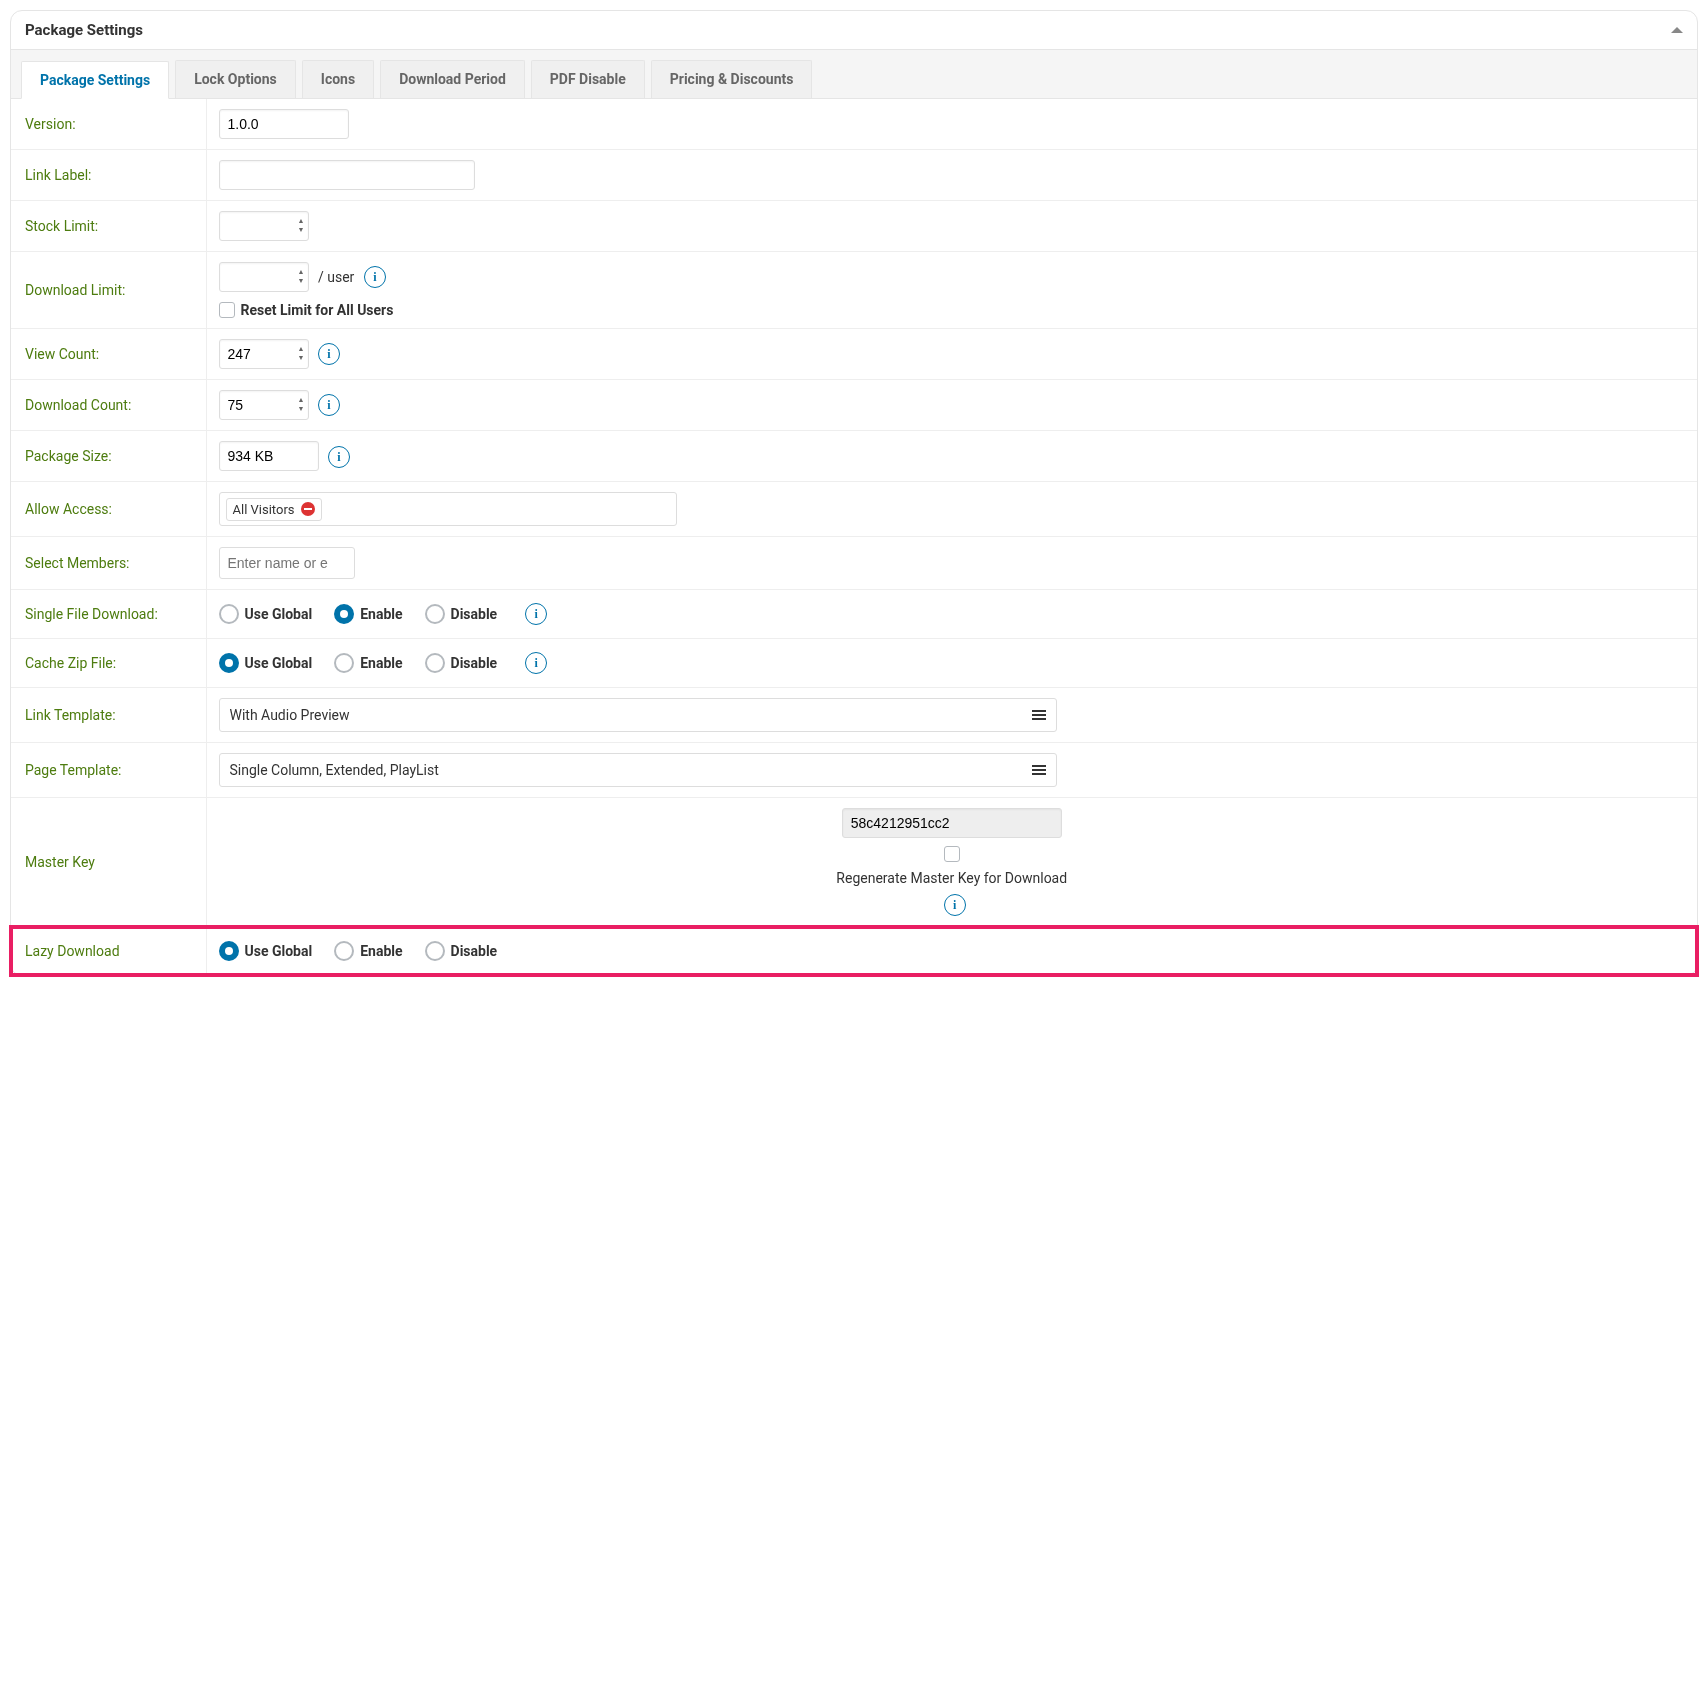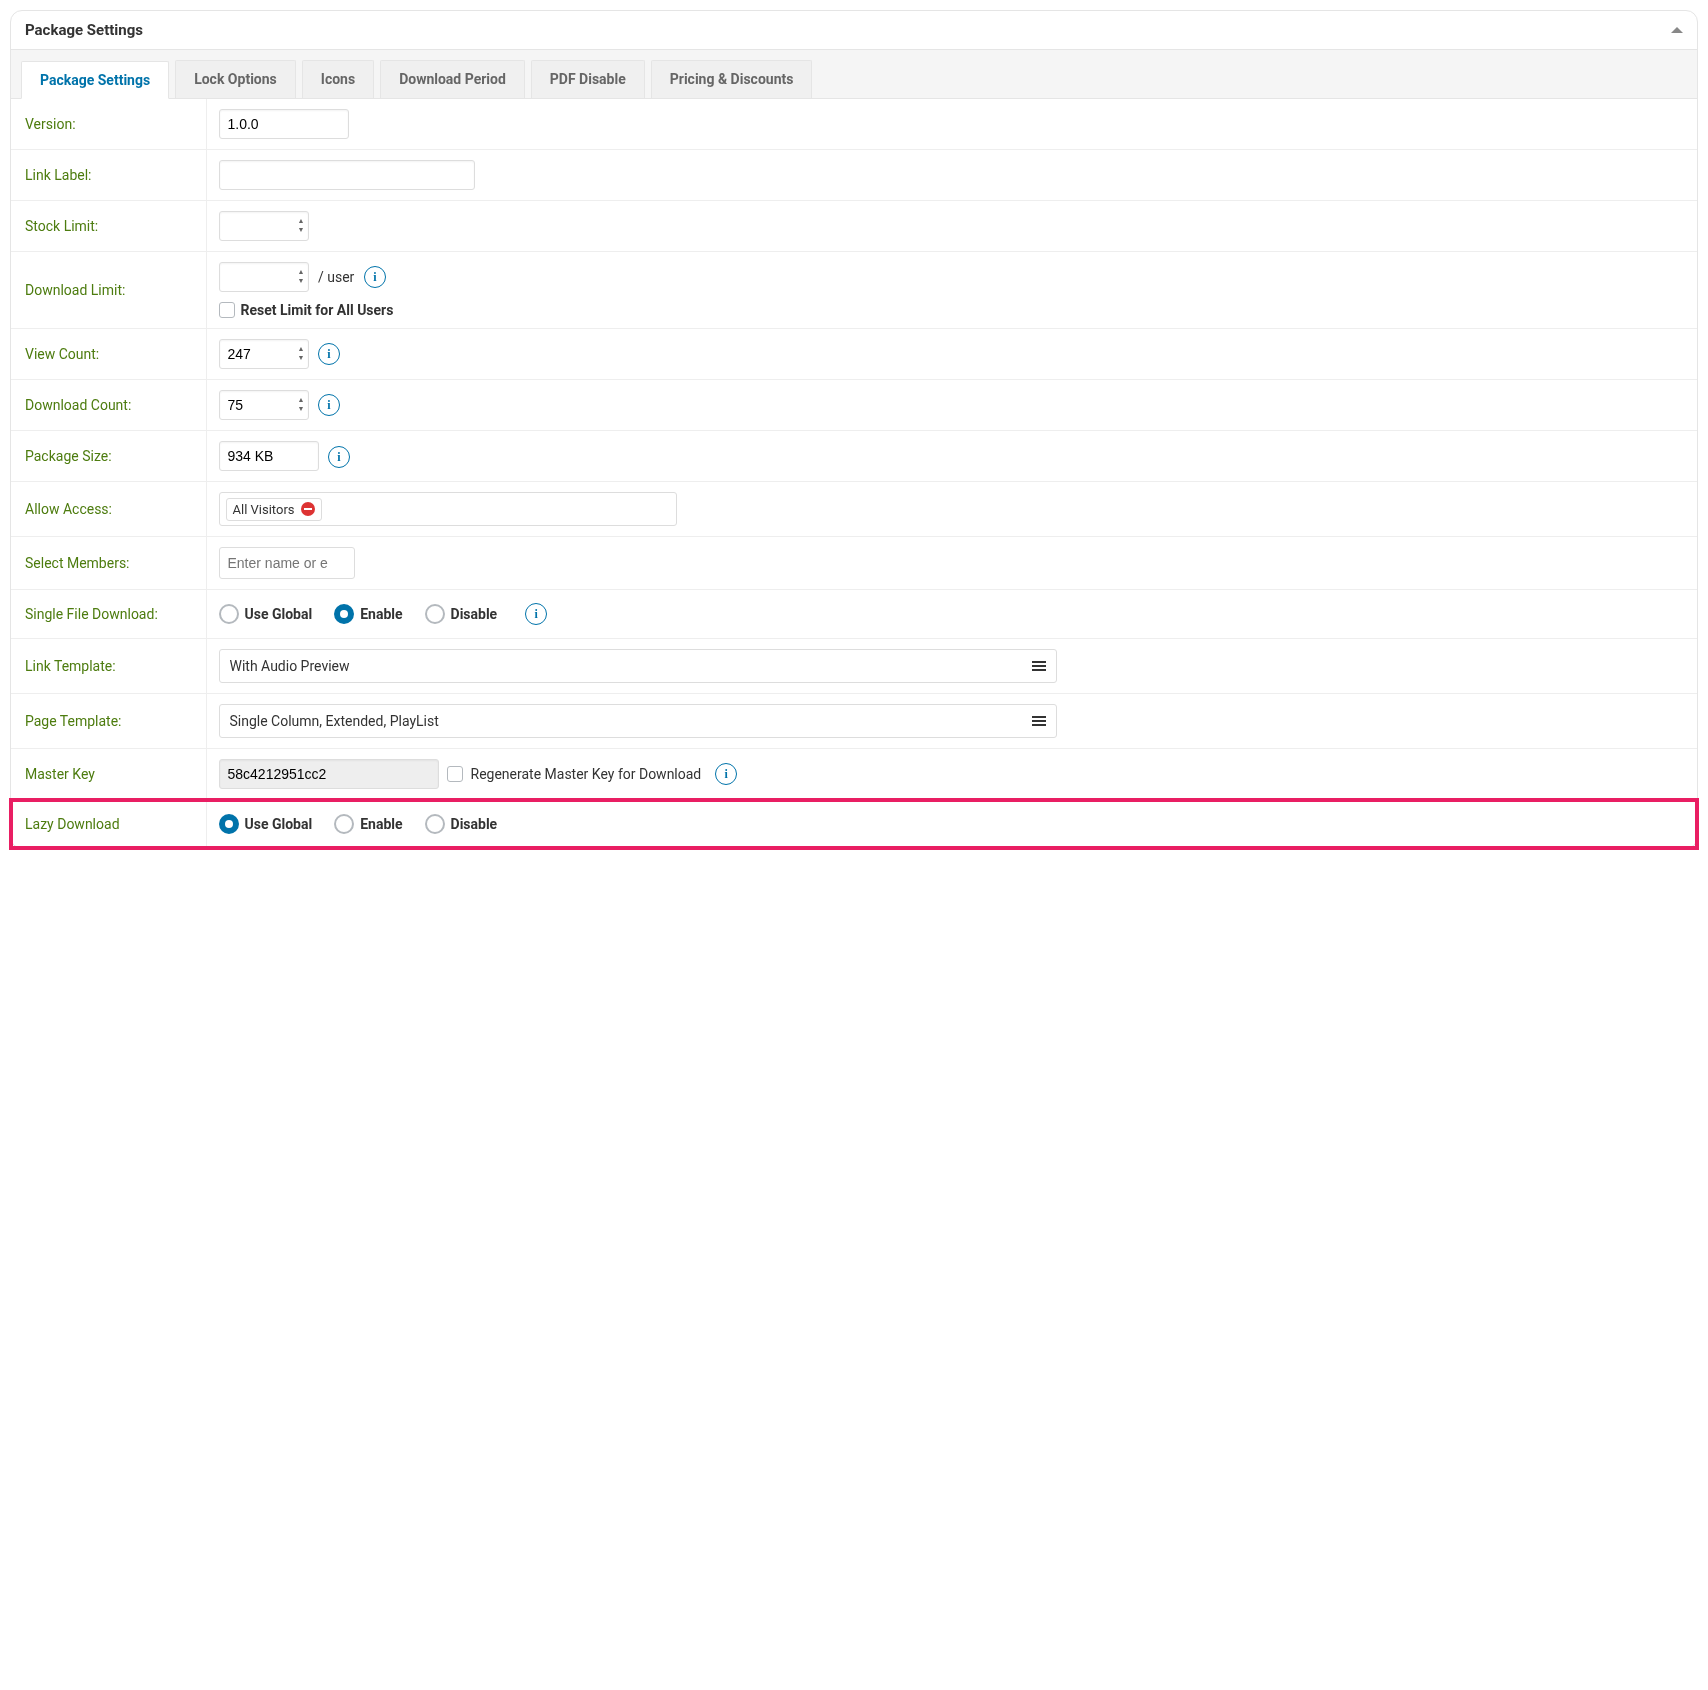--- a/index.html
+++ b/index.html
@@ -251,20 +251,21 @@
   .menu-icon span {
     display: block;
     height: 2px;
     background: #333;
     width: 100%;
   }
   .inline-row {
     display: flex;
     align-items: center;
     gap: 8px;
+    flex-direction: column;
   }
   .highlight-row td {
     position: relative;
   }
   .highlight-row {
     outline: 4px solid #e91e63;
     outline-offset: -2px;
   }
 </style>
 </head>
@@ -403,20 +404,40 @@
           </span>
           <span class="radio-item">
             <span class="radio-circle"></span>
             <span class="radio-label">Disable</span>
           </span>
           <span class="info-icon">i</span>
         </div>
       </td>
     </tr>
 
+    <tr>
+      <td class="label-cell">Cache Zip File:</td>
+      <td class="field-cell">
+        <div class="radio-group">
+          <span class="radio-item">
+            <span class="radio-circle selected"></span>
+            <span class="radio-label">Use Global</span>
+          </span>
+          <span class="radio-item">
+            <span class="radio-circle"></span>
+            <span class="radio-label">Enable</span>
+          </span>
+          <span class="radio-item">
+            <span class="radio-circle"></span>
+            <span class="radio-label">Disable</span>
+          </span>
+          <span class="info-icon">i</span>
+        </div>
+      </td>
+    </tr>
 
     <tr>
       <td class="label-cell">Link Template:</td>
       <td class="field-cell">
         <div class="select-like">
           <span>With Audio Preview</span>
           <span class="menu-icon">
                 <span></span>
                 <span></span>
                 <span></span>

